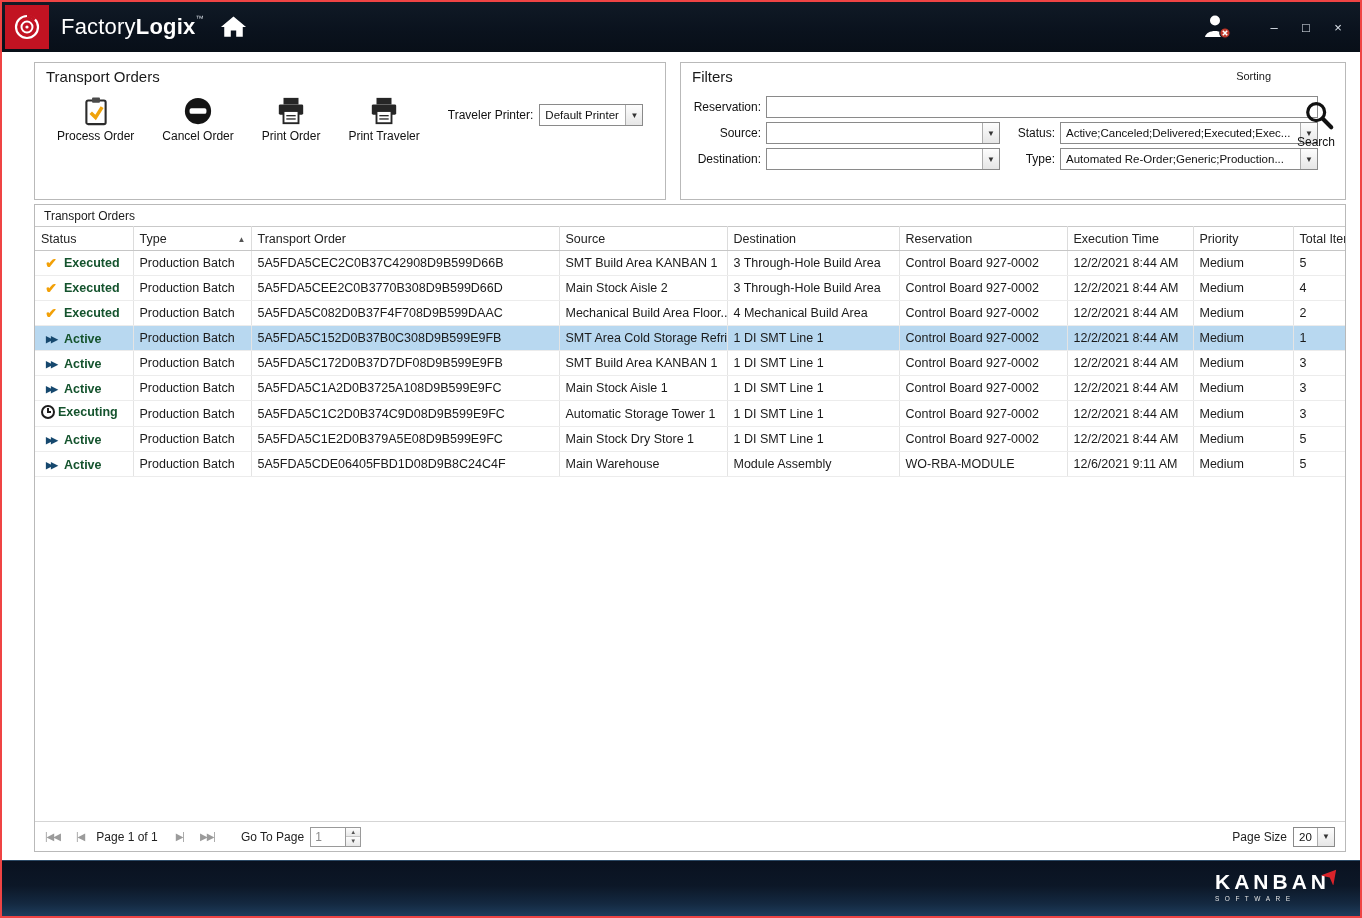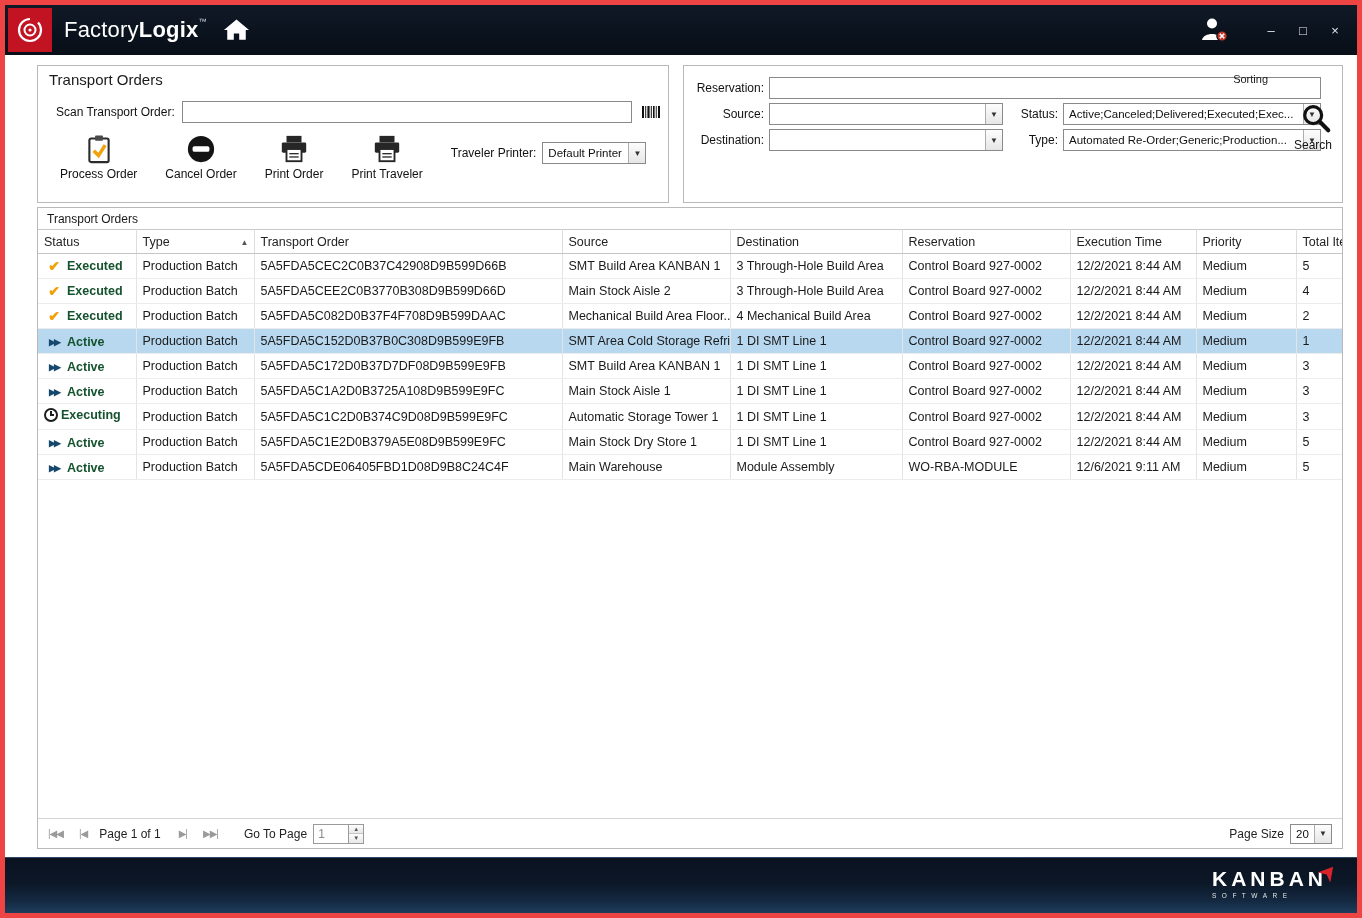--- a/index.html
+++ b/index.html
@@ -1,19 +1,19 @@
 <!DOCTYPE html>
 <html><head>
 <meta charset="utf-8">
 <style>
   * { box-sizing: border-box; }
   html,body { margin:0; padding:0; background:#222; }
   body { font-family:"Liberation Sans", sans-serif; }
   .window { width:1362px; height:918px; display:flex; flex-direction:column;
-            background:#fff; border:5px solid #ef4444; position:relative; }
+            background:#fff; border:2px solid #ef4444; position:relative; }
 
   
   .titlebar { height:50px; flex:0 0 50px; background:linear-gradient(180deg,#101a26 0%,#0a121d 60%,#080f18 100%);
               display:flex; align-items:center; color:#fff; }
   .logo-box { width:44px; height:44px; margin:3px 0 3px 3px; background:#c21322; display:flex; align-items:center; justify-content:center; }
   .brand { margin-left:12px; font-size:22px; letter-spacing:.2px; white-space:nowrap; }
   .brand .b1 { font-weight:400; color:#fff; }
   .brand .b2 { font-weight:700; color:#fff; }
   .brand .tm { font-size:8px; vertical-align:top; color:#cfd6de; }
   .home-btn { margin-left:16px; display:flex; align-items:center; cursor:default; }
@@ -140,35 +140,20 @@
     </div>
   </div>
 
   <div class="content">
 
     <div class="top-row">
 
       <div class="panel p-orders">
         <div class="panel-title">Transport Orders</div>
 
-        <div class="scan-row">
-          <span>Scan Transport Order:</span>
-          <input type="text" value="" style="">
-          <span class="barcode-ic">
-            <svg width="18" height="12" viewBox="0 0 18 12">
-              <rect x="0" y="0" width="2" height="12" fill="#111"></rect>
-              <rect x="3.2" y="0" width="1" height="12" fill="#111"></rect>
-              <rect x="5.4" y="0" width="2.2" height="12" fill="#111"></rect>
-              <rect x="8.8" y="0" width="1" height="12" fill="#111"></rect>
-              <rect x="11" y="0" width="1.6" height="12" fill="#111"></rect>
-              <rect x="13.8" y="0" width="0.9" height="12" fill="#111"></rect>
-              <rect x="16" y="0" width="2" height="12" fill="#111"></rect>
-            </svg>
-          </span>
-        </div>
 
         <div class="actions-row">
           <div class="tool-btn">
             <span class="ico">
               <svg width="28" height="30" viewBox="0 0 32 34">
                 <rect x="5" y="5" width="22" height="27" rx="2" fill="#fff" stroke="#2b2b2b" stroke-width="2.4"></rect>
                 <rect x="11.5" y="1.5" width="9" height="6" rx="1" fill="#4a4a4a"></rect>
                 <path d="M10 19 l5.5 5.5 L23 12.5" fill="none" stroke="#f0a30a" stroke-width="4"></path>
               </svg>
             </span>
@@ -211,20 +196,21 @@
             <span>Traveler Printer:</span>
             <div class="combo printer-combo">
               <span class="val">Default Printer</span>
               <span class="arrow">▼</span>
             </div>
           </div>
         </div>
       </div>
 
       <div class="panel p-filters">
+        <div class="panel-title">Filters</div>
         <div class="sorting-lbl">Sorting</div>
 
         <div class="filter-grid">
           <span class="f-lbl">Reservation:</span>
           <input type="text" class="span-ctl" value="" style="">
 
           <span class="f-lbl">Source:</span>
           <div class="combo">
             <span class="val"></span>
             <span class="arrow">▼</span>

